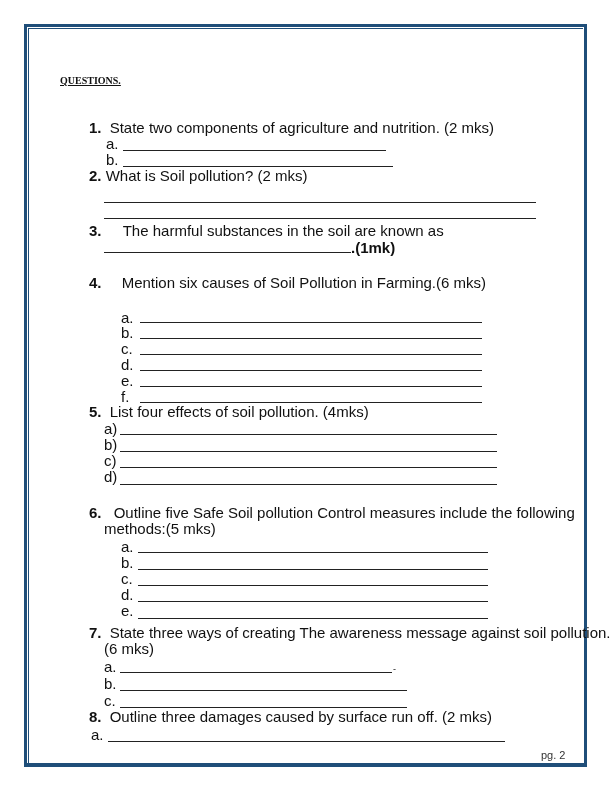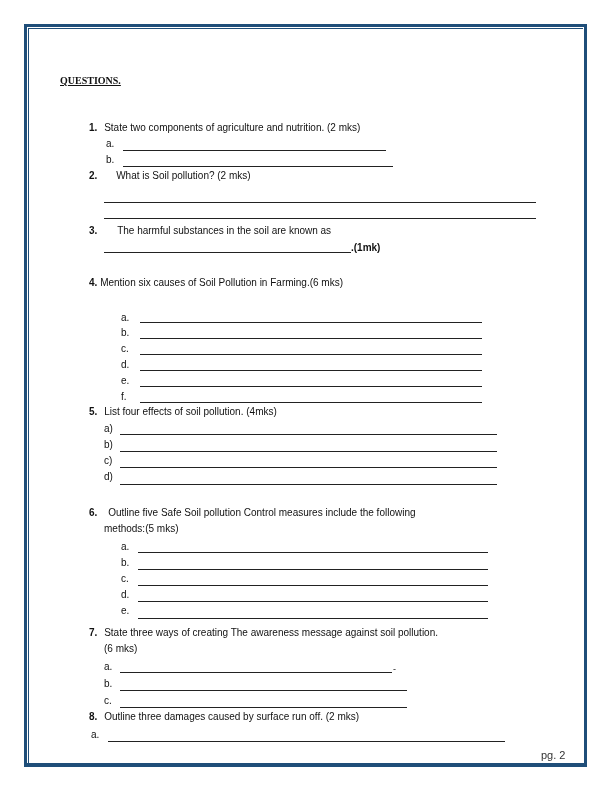--- a/index.html
+++ b/index.html
@@ -2,21 +2,21 @@
 <html><head>
 <meta charset="utf-8">
 <style>
   html, body { margin: 0; padding: 0; background: #ffffff; }
   body { width: 612px; height: 792px; position: relative; overflow: hidden;
          font-family: "Liberation Sans", "DejaVu Sans", sans-serif; color: #111; }
   .frame-outer { position: absolute; left: 24px; top: 24px; width: 563px; height: 743px;
                  border-style: solid; border-color: #1f4e79; border-width: 3px 3px 4px 3px; box-sizing: border-box; }
   .frame-inner { position: absolute; left: 28px; top: 28px; width: 555px; height: 735px;
                  border: 1px solid #1f4e79; border-right: none; border-bottom: none; box-sizing: border-box; }
-  .t { position: absolute; font-size: 10px; line-height: 14px; white-space: nowrap; }
+  .t { position: absolute; font-size: 15px; line-height: 14px; white-space: nowrap; }
   .heading { position: absolute; left: 60px; top: 75px; font-family: "Liberation Serif", "DejaVu Serif", serif;
              font-weight: bold; font-size: 10px; letter-spacing: 0px; text-decoration: underline; }
   .num { font-weight: bold; }
   .line { position: absolute; height: 0; border-bottom: 1px solid #222; }
   .pg { position: absolute; left: 541px; top: 749px; font-size: 11px; color: #333; }
 </style>
 </head>
 <body>
 
 <div class="frame-outer"></div>
@@ -28,35 +28,35 @@
   <span class="num">1.</span>
   <span style="margin-left:4px;">State two components of agriculture and nutrition. (2 mks)</span>
 </div>
 <div class="t" style="left:106px;top:137px;">a.</div>
 <div class="line" style="left:123px;top:150px;width:263px;"></div>
 <div class="t" style="left:106px;top:153px;">b.</div>
 <div class="line" style="left:123px;top:166px;width:270px;"></div>
 
 <div class="t" style="left:89px;top:169px;">
   <span class="num">2.</span>
-  <span style="margin-left:16px;text-align:center;">What is Soil pollution? (2 mks)</span>
+  <span style="margin-left:0;text-align:center;">What is Soil pollution? (2 mks)</span>
 </div>
 <div class="line" style="left:104px;top:202px;width:432px;"></div>
 <div class="line" style="left:104px;top:218px;width:432px;"></div>
 
 <div class="t" style="left:89px;top:224px;">
   <span class="num">3.</span>
   <span style="margin-left:17px;">The harmful substances in the soil are known as</span>
 </div>
 <div class="line" style="left:104px;top:252px;width:247px;"></div>
 <div class="t" style="left:351px;top:241px;font-weight:bold;">.(1mk)</div>
 
 <div class="t" style="left:89px;top:276px;">
   <span class="num">4.</span>
-  <span style="margin-left:0;">Mention six causes of Soil Pollution in Farming.(6 mks)</span>
+  <span style="margin-left:16px;">Mention six causes of Soil Pollution in Farming.(6 mks)</span>
 </div>
 <div class="t" style="left:121px;top:311px;">a.</div>
 <div class="line" style="left:140px;top:322px;width:342px;"></div>
 <div class="t" style="left:121px;top:326px;">b.</div>
 <div class="line" style="left:140px;top:338px;width:342px;"></div>
 <div class="t" style="left:121px;top:342px;">c.</div>
 <div class="line" style="left:140px;top:354px;width:342px;"></div>
 <div class="t" style="left:121px;top:358px;">d.</div>
 <div class="line" style="left:140px;top:370px;width:342px;"></div>
 <div class="t" style="left:121px;top:374px;">e.</div>

